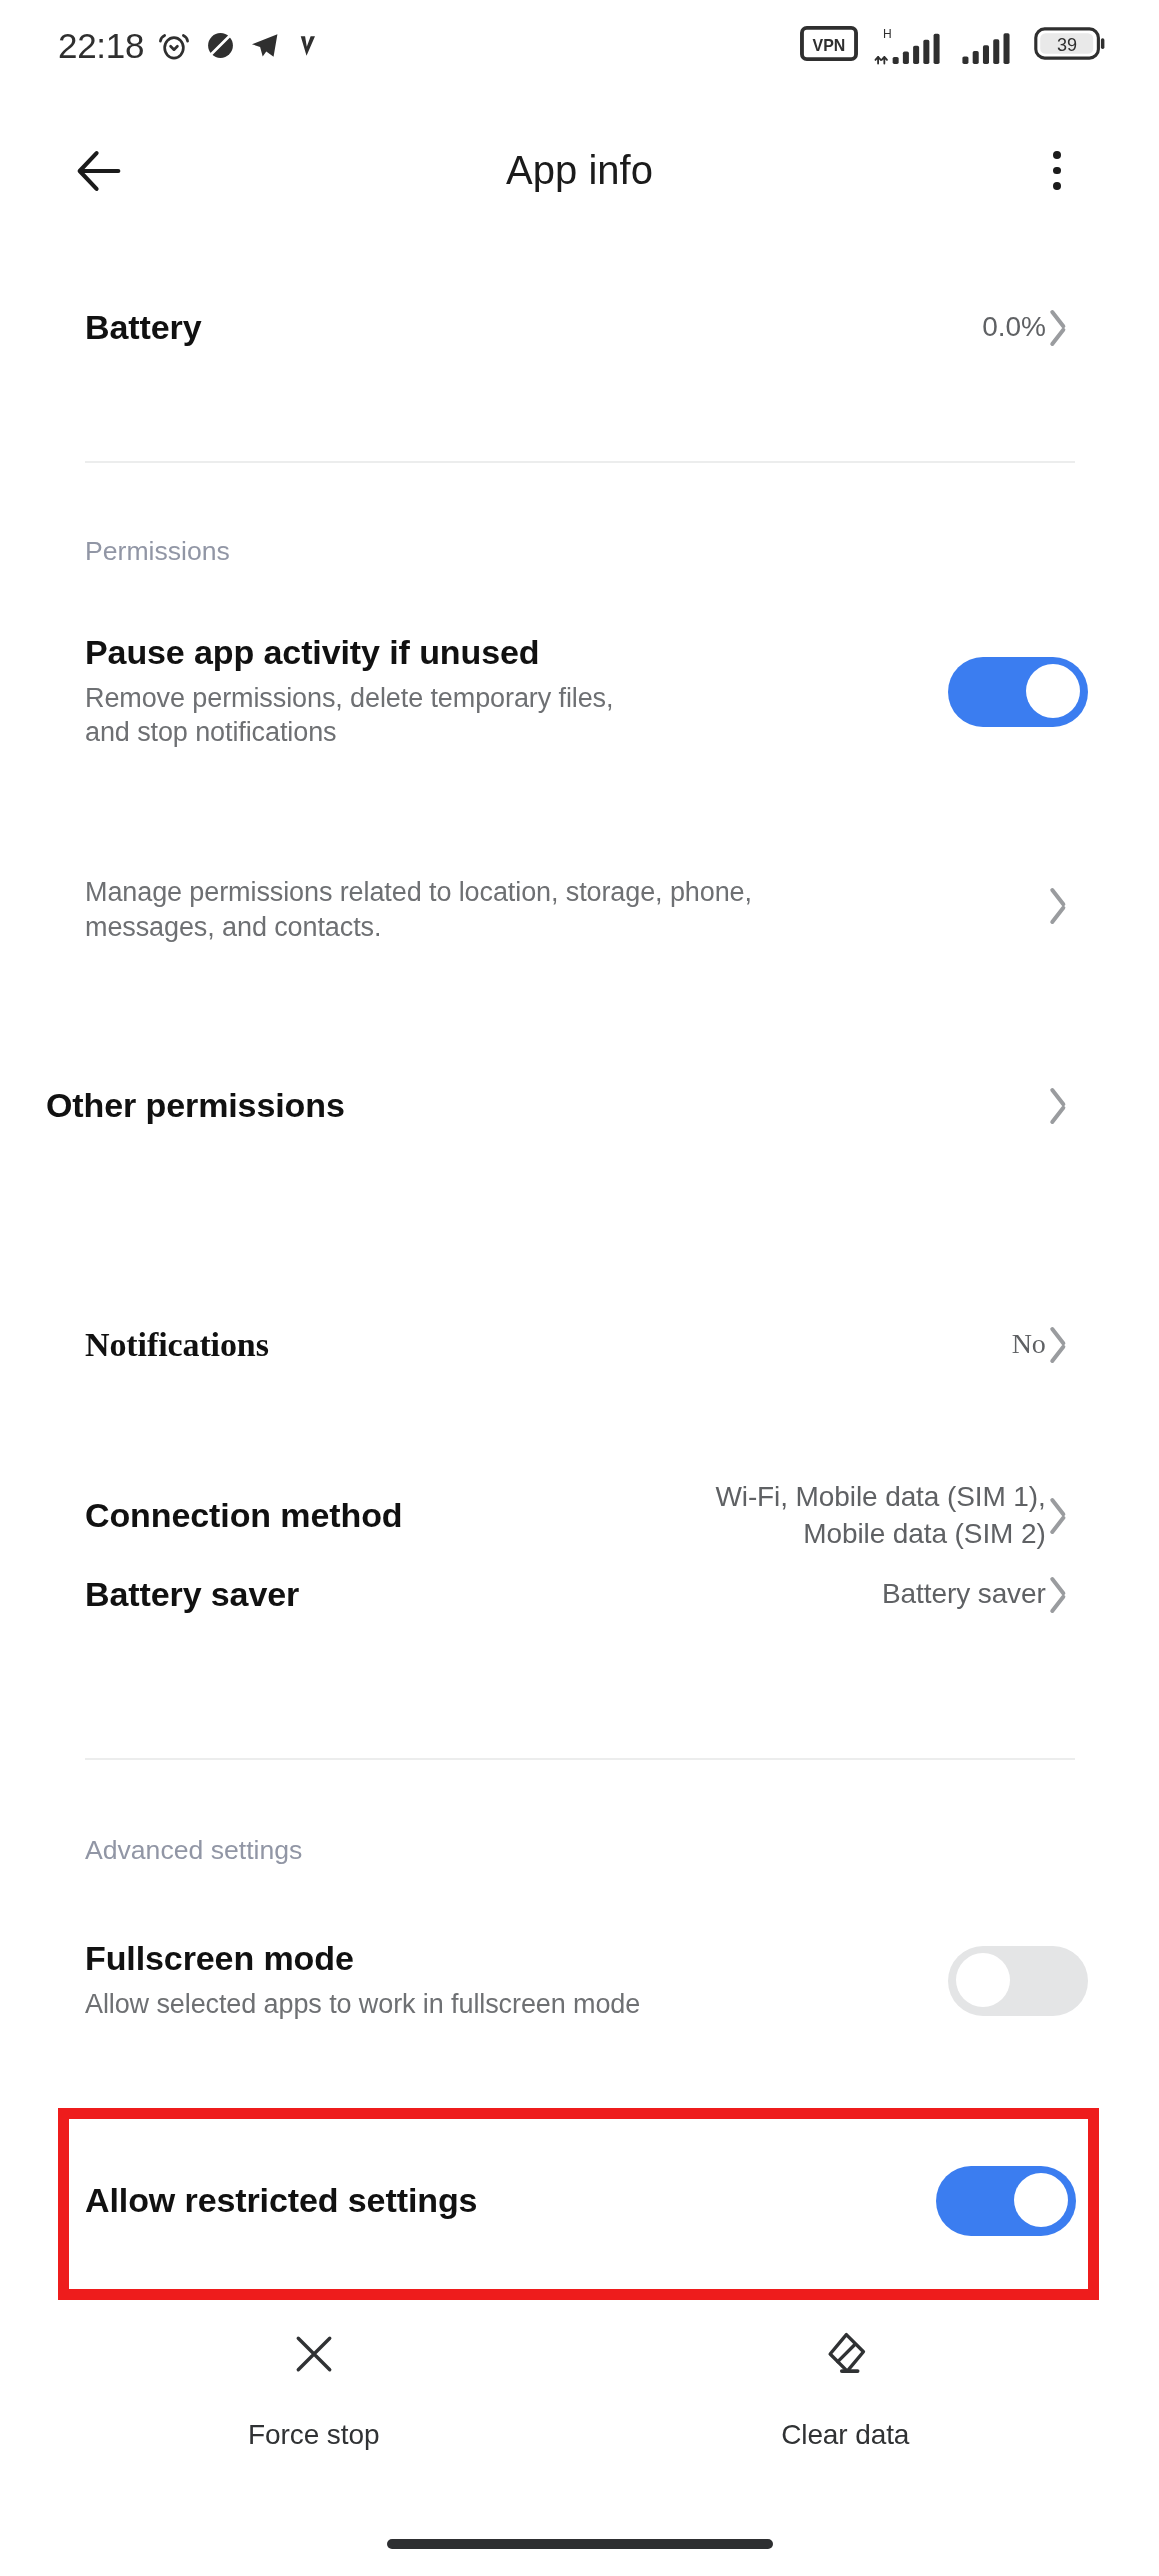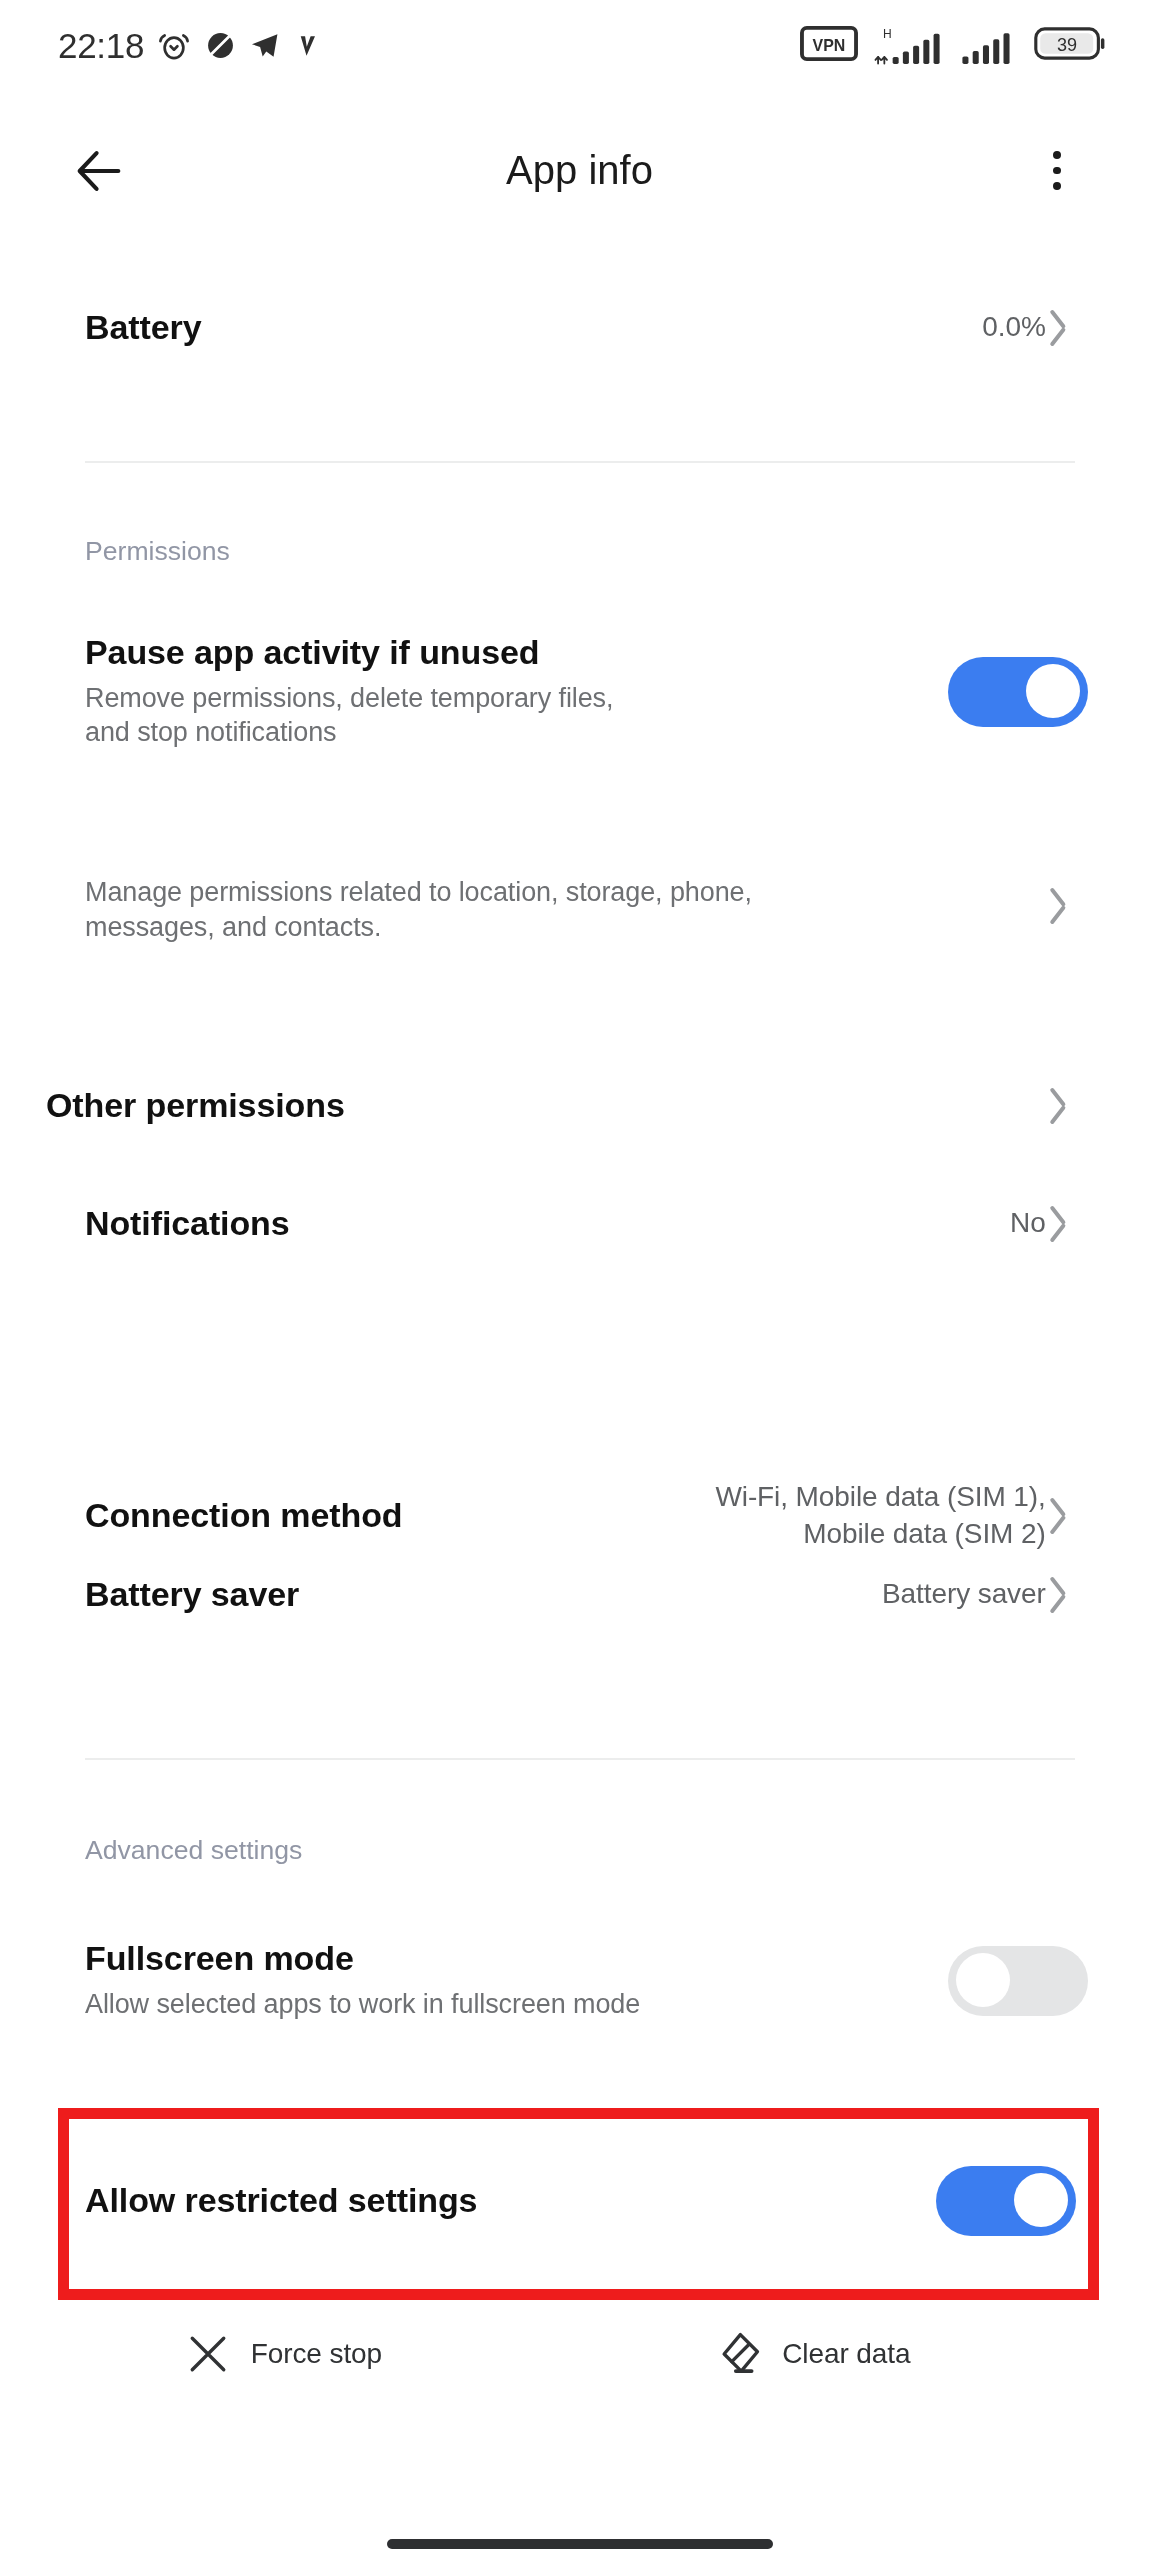--- a/index.html
+++ b/index.html
@@ -98,21 +98,21 @@
     pointer-events:none;
   }
 
   
   .actionbar{
     position:absolute; left:0; top:2327px; width:1159px; height:175px;
     display:flex; align-items:flex-start; justify-content:space-around;
     padding:0 48px;
   }
   .action{
-    display:flex; flex-direction:row; align-items:center; gap:16px;
+    display:flex; flex-direction:column; align-items:center; gap:38px;
     width:266px;
   }
   .action-label{ font-size:28px; font-weight:400; color:#303234; letter-spacing:-0.1px; }
 
   
   .gesture{
     position:absolute; left:50%; transform:translateX(-50%);
     bottom:27px; width:386px; height:10.3px; border-radius:5.4px; background:#2e2f31;
   }
 </style>
@@ -228,21 +228,21 @@
       <span class="chev"></span>
     </div>
 
     <div class="row" style="top:1063px; height:85px;padding-left:46px;">
       <div class="row-text">
         <div class="row-title">Other permissions</div>
       </div>
       <span class="chev"></span>
     </div>
 
-    <div class="row" style="top:1181px; height:85px;">
+    <div class="row" style="top:1302px; height:85px;font-family:Liberation Serif, serif;">
       <div class="row-text">
         <div class="row-title">Notifications</div>
       </div>
       <div class="row-value">No</div>
       <span class="chev"></span>
     </div>
 
     <div class="row" style="top:1461px; height:109px;align-items:center;">
       <div class="row-text">
         <div class="row-title">Connection method</div>

